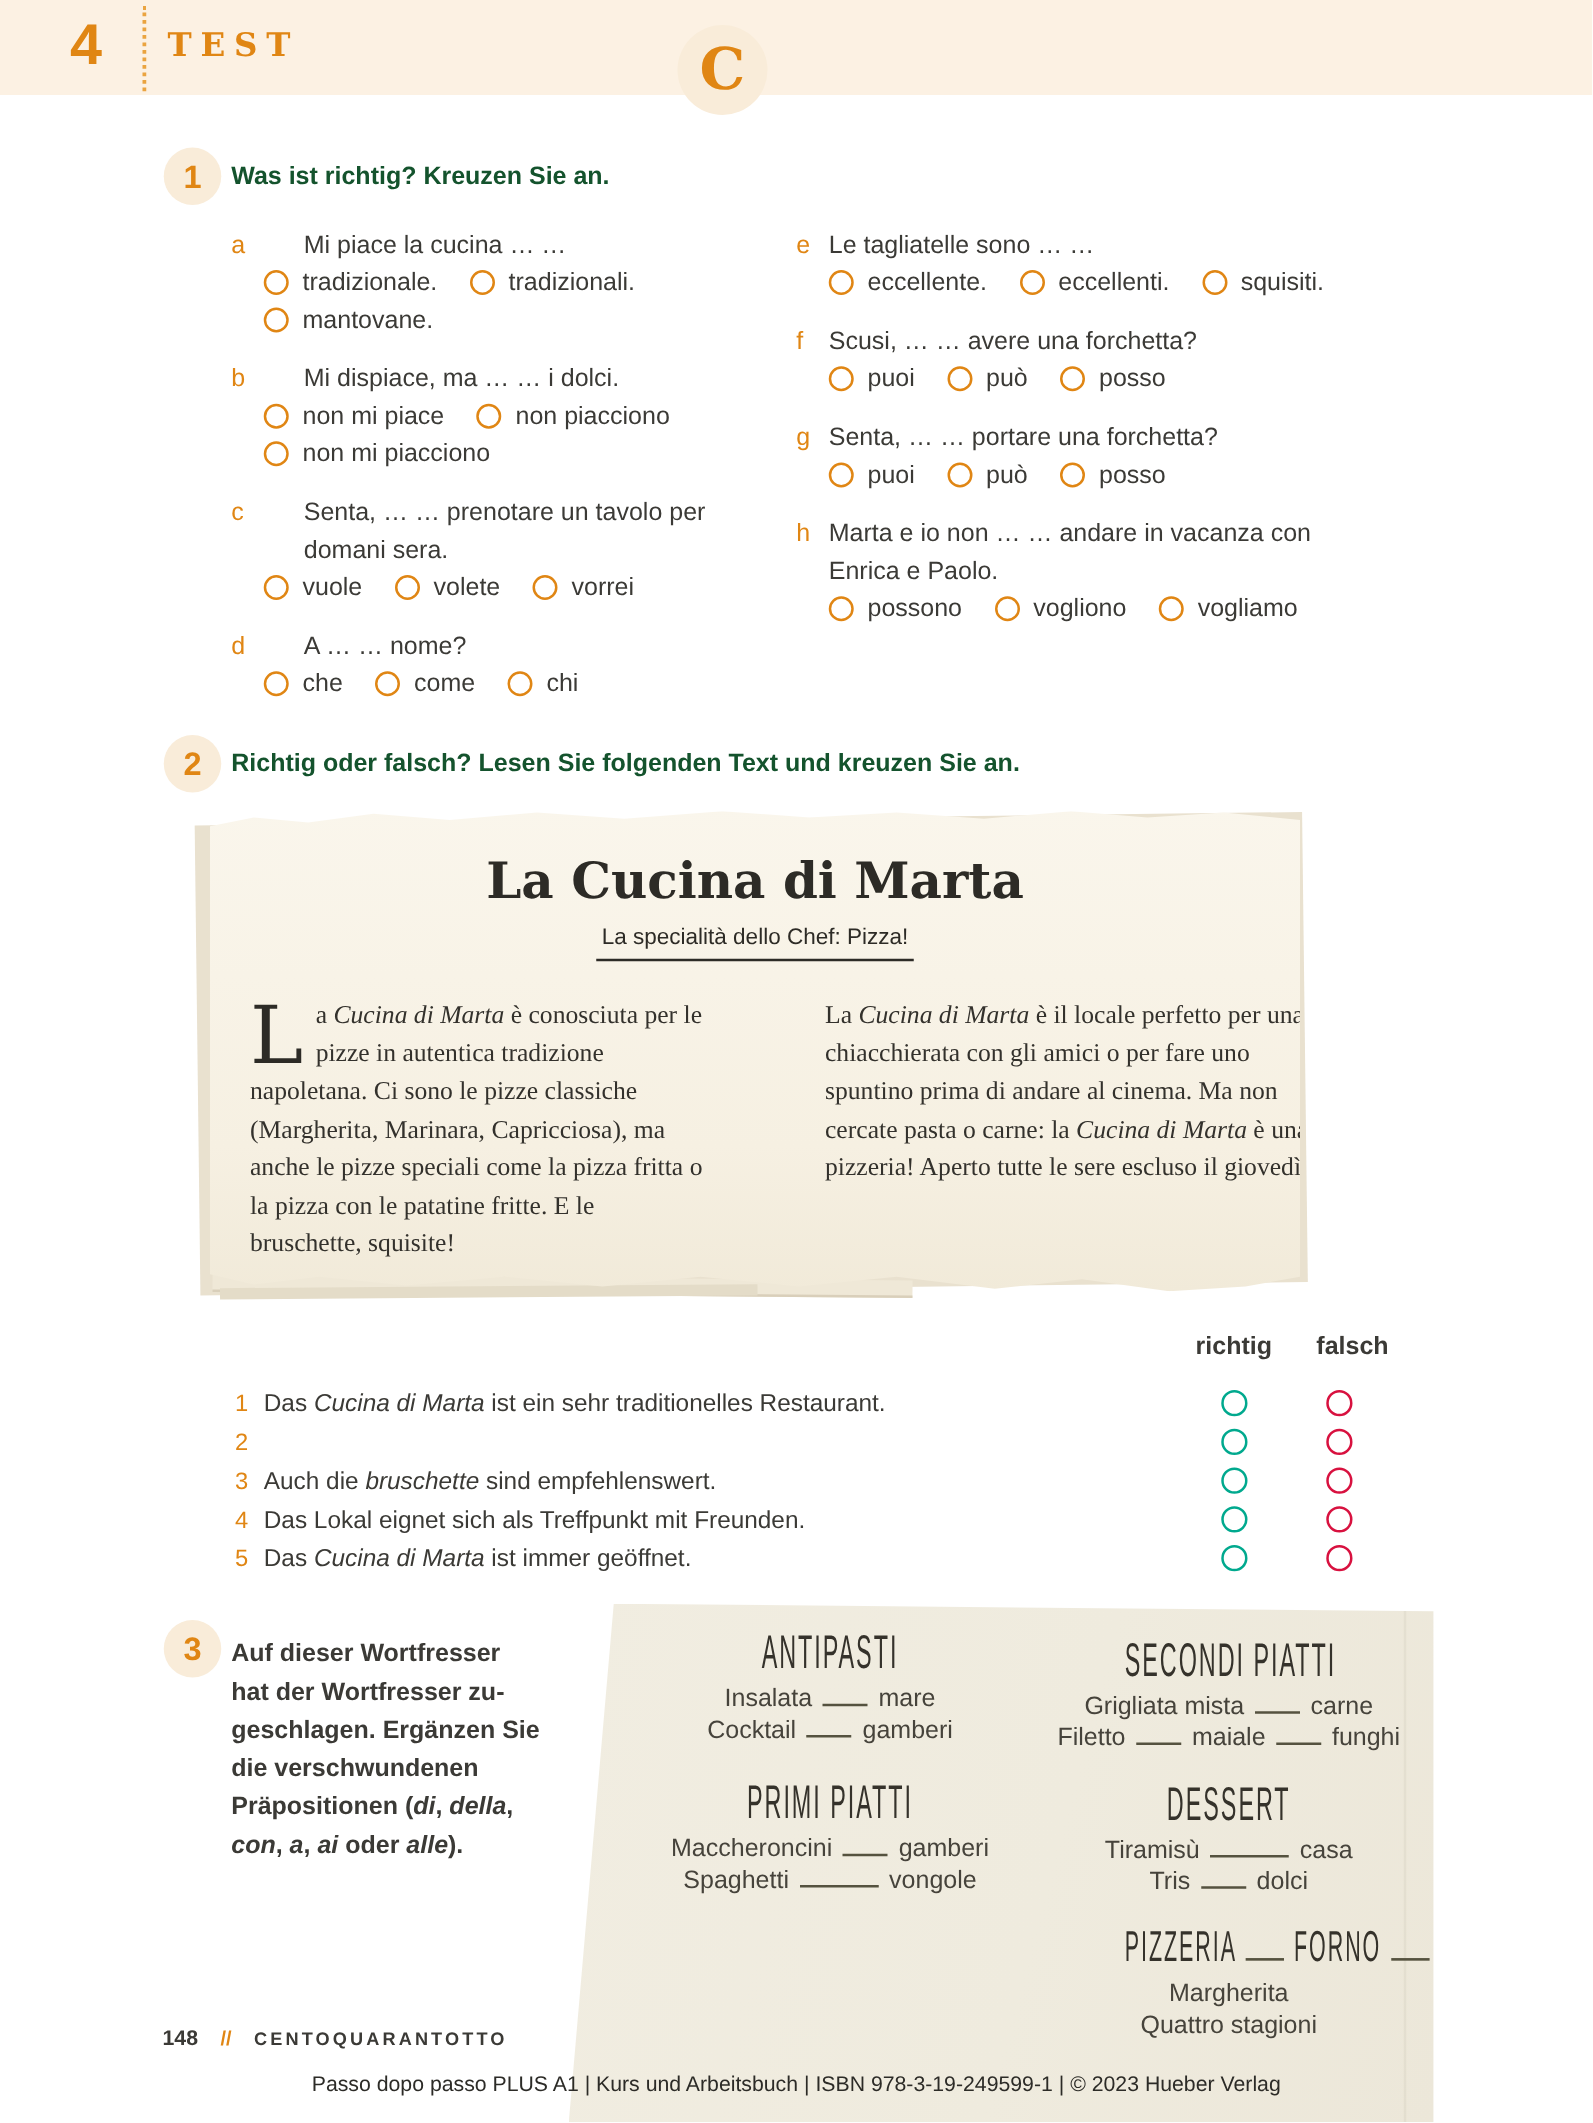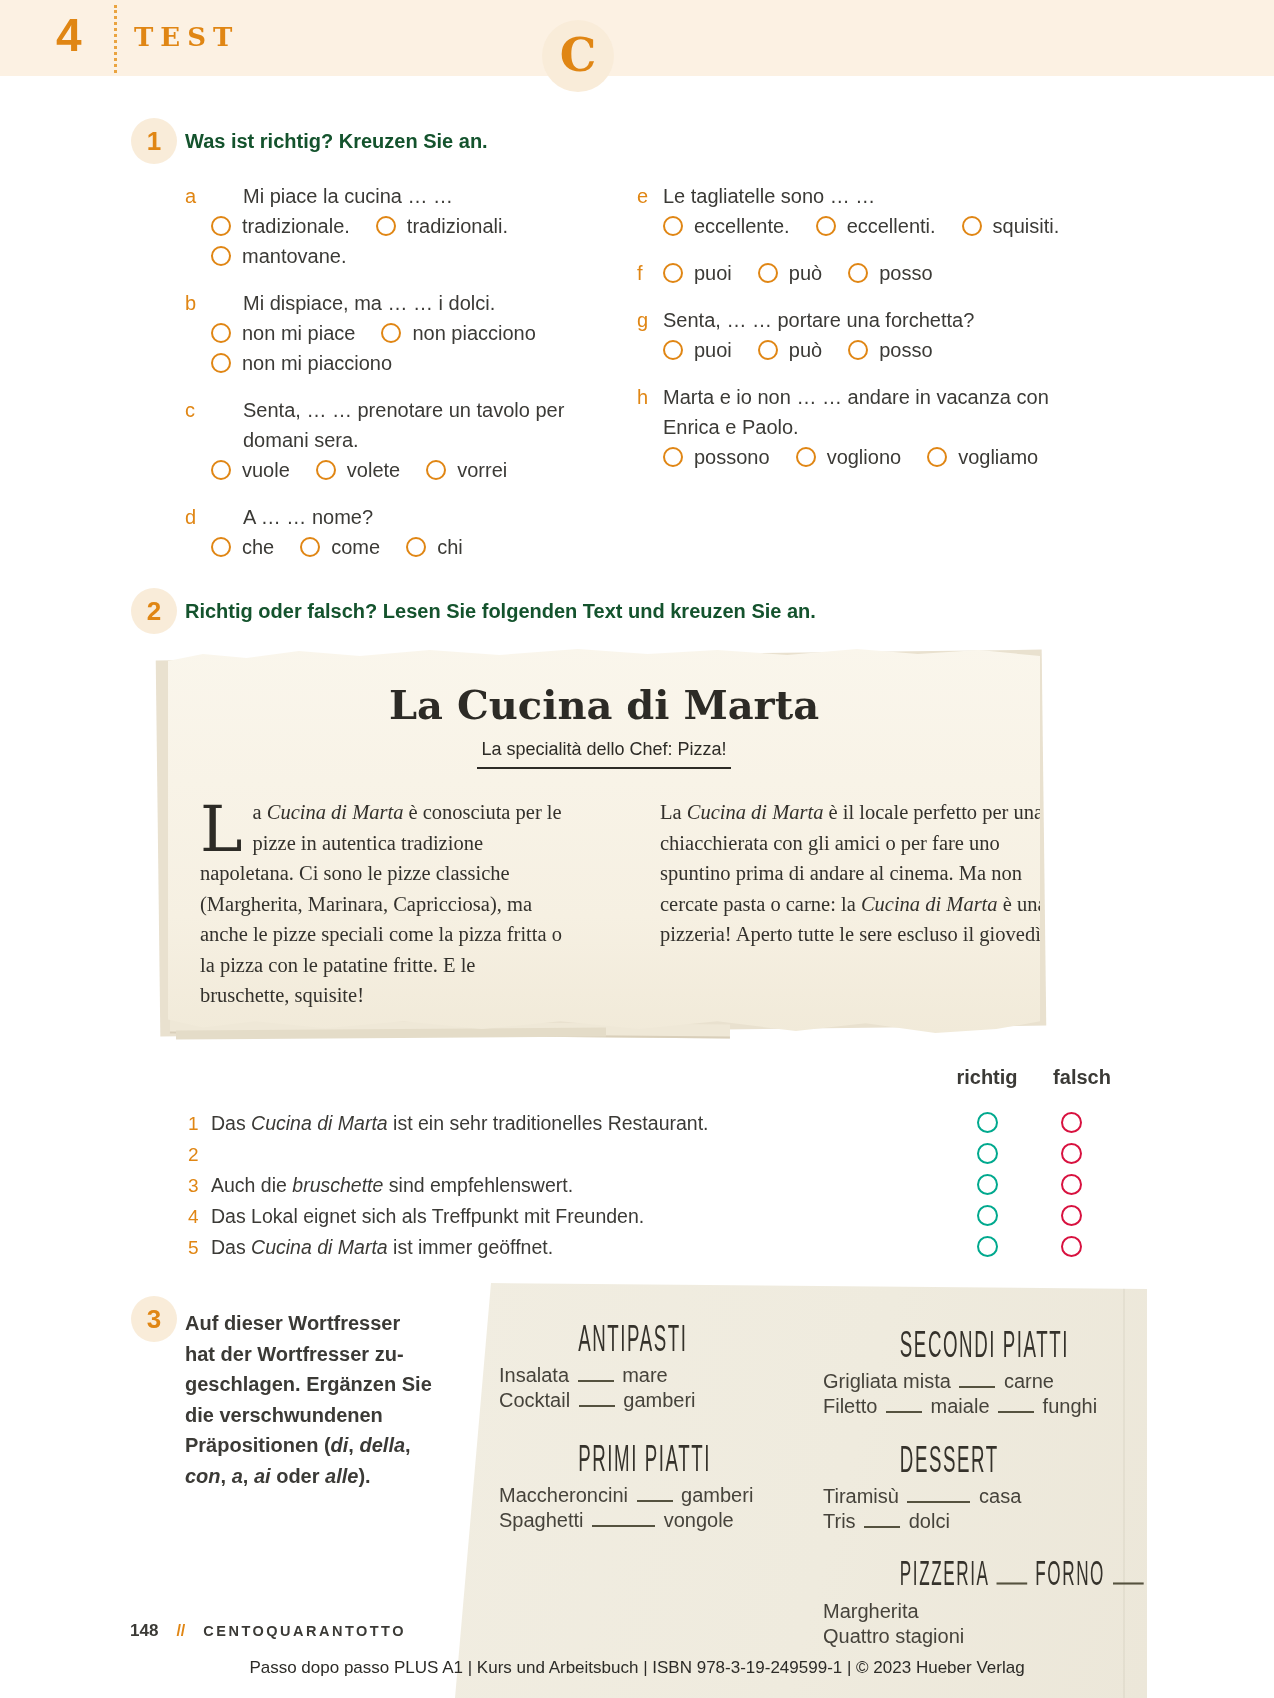--- a/index.html
+++ b/index.html
@@ -80,21 +80,21 @@
   
   .t3-text{position:absolute;left:185px;top:1308px;width:260px;font-size:20px;font-weight:bold;
            line-height:30.5px;color:#3b3a36;}
 
   
   .menu{position:absolute;left:455px;top:1283px;width:692px;height:415px;
         background:linear-gradient(105deg,#f1ede1 0%,#efebde 55%,#ece7d9 100%);
         box-shadow:0 1px 4px rgba(0,0,0,0.10);
         clip-path:polygon(36px 0,100% 6px,100% 100%,0 100%);}
   .menu-fold{position:absolute;left:668px;top:0;width:2px;height:100%;background:rgba(120,110,85,0.07);}
-  .menu-col{position:absolute;top:16px;}
+  .menu-col{position:absolute;top:0;text-align:center;}
   .menu-col-left{left:44px;width:330px;padding-top:22px;}
   .menu-col-right{left:368px;width:320px;padding-top:28px;}
   .menu-h{display:block;font-size:36px;line-height:34px;font-weight:400;letter-spacing:3px;
           color:#35322b;transform:scale(0.52,1.05);transform-origin:center;white-space:nowrap;}
   .menu-items{margin:8px 0 0 0;}
   .menu-item{font-size:20px;line-height:25px;color:#46433b;white-space:nowrap;}
   .menu-gap1{margin-top:28px;}
   .menu-gap2{margin-top:23px;}
   .pizzeria-h{margin-top:22px;font-size:33px;}
   .pizzeria-items{margin-top:9px;}
@@ -228,20 +228,21 @@
             <span class="opt">
               <span class="radio"></span>
               <span class="opt-text">squisiti.</span>
             </span>
           </div>
         </div>
       </div>
       <div class="q">
         <span class="q-label">f</span>
         <div class="q-body">
+          <div class="q-text">Scusi, … … avere una forchetta?</div>
           <div class="opt-row">
             <span class="opt">
               <span class="radio"></span>
               <span class="opt-text">puoi</span>
             </span>
             <span class="opt">
               <span class="radio"></span>
               <span class="opt-text">può</span>
             </span>
             <span class="opt">

